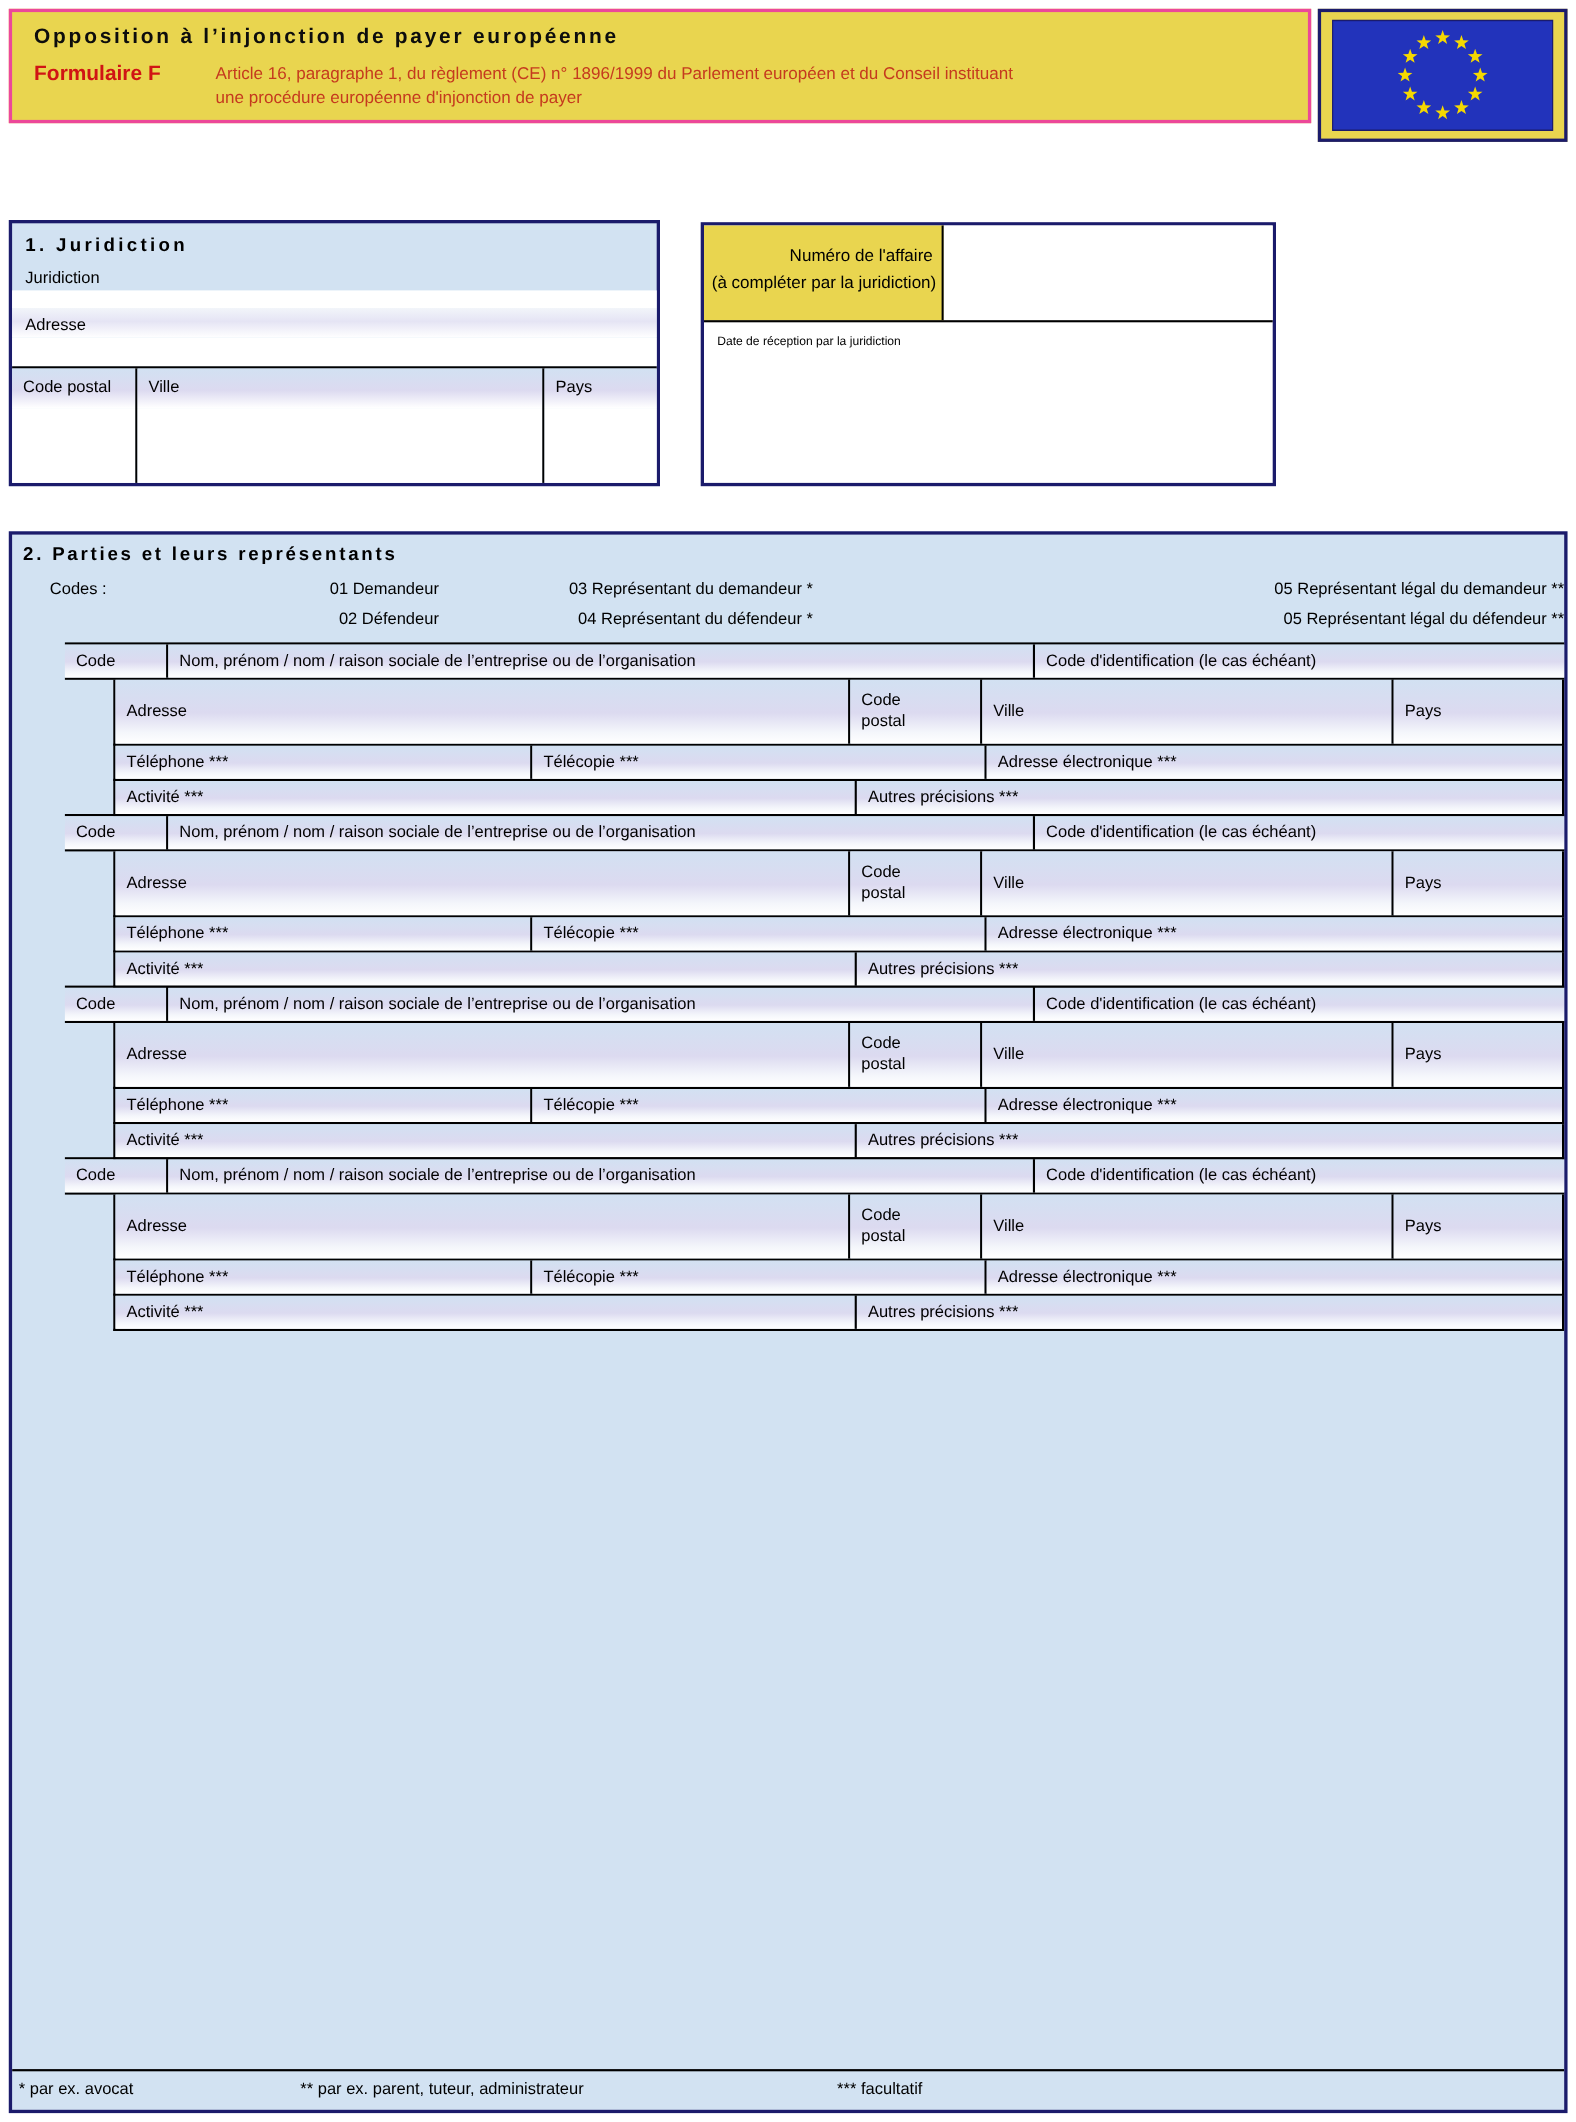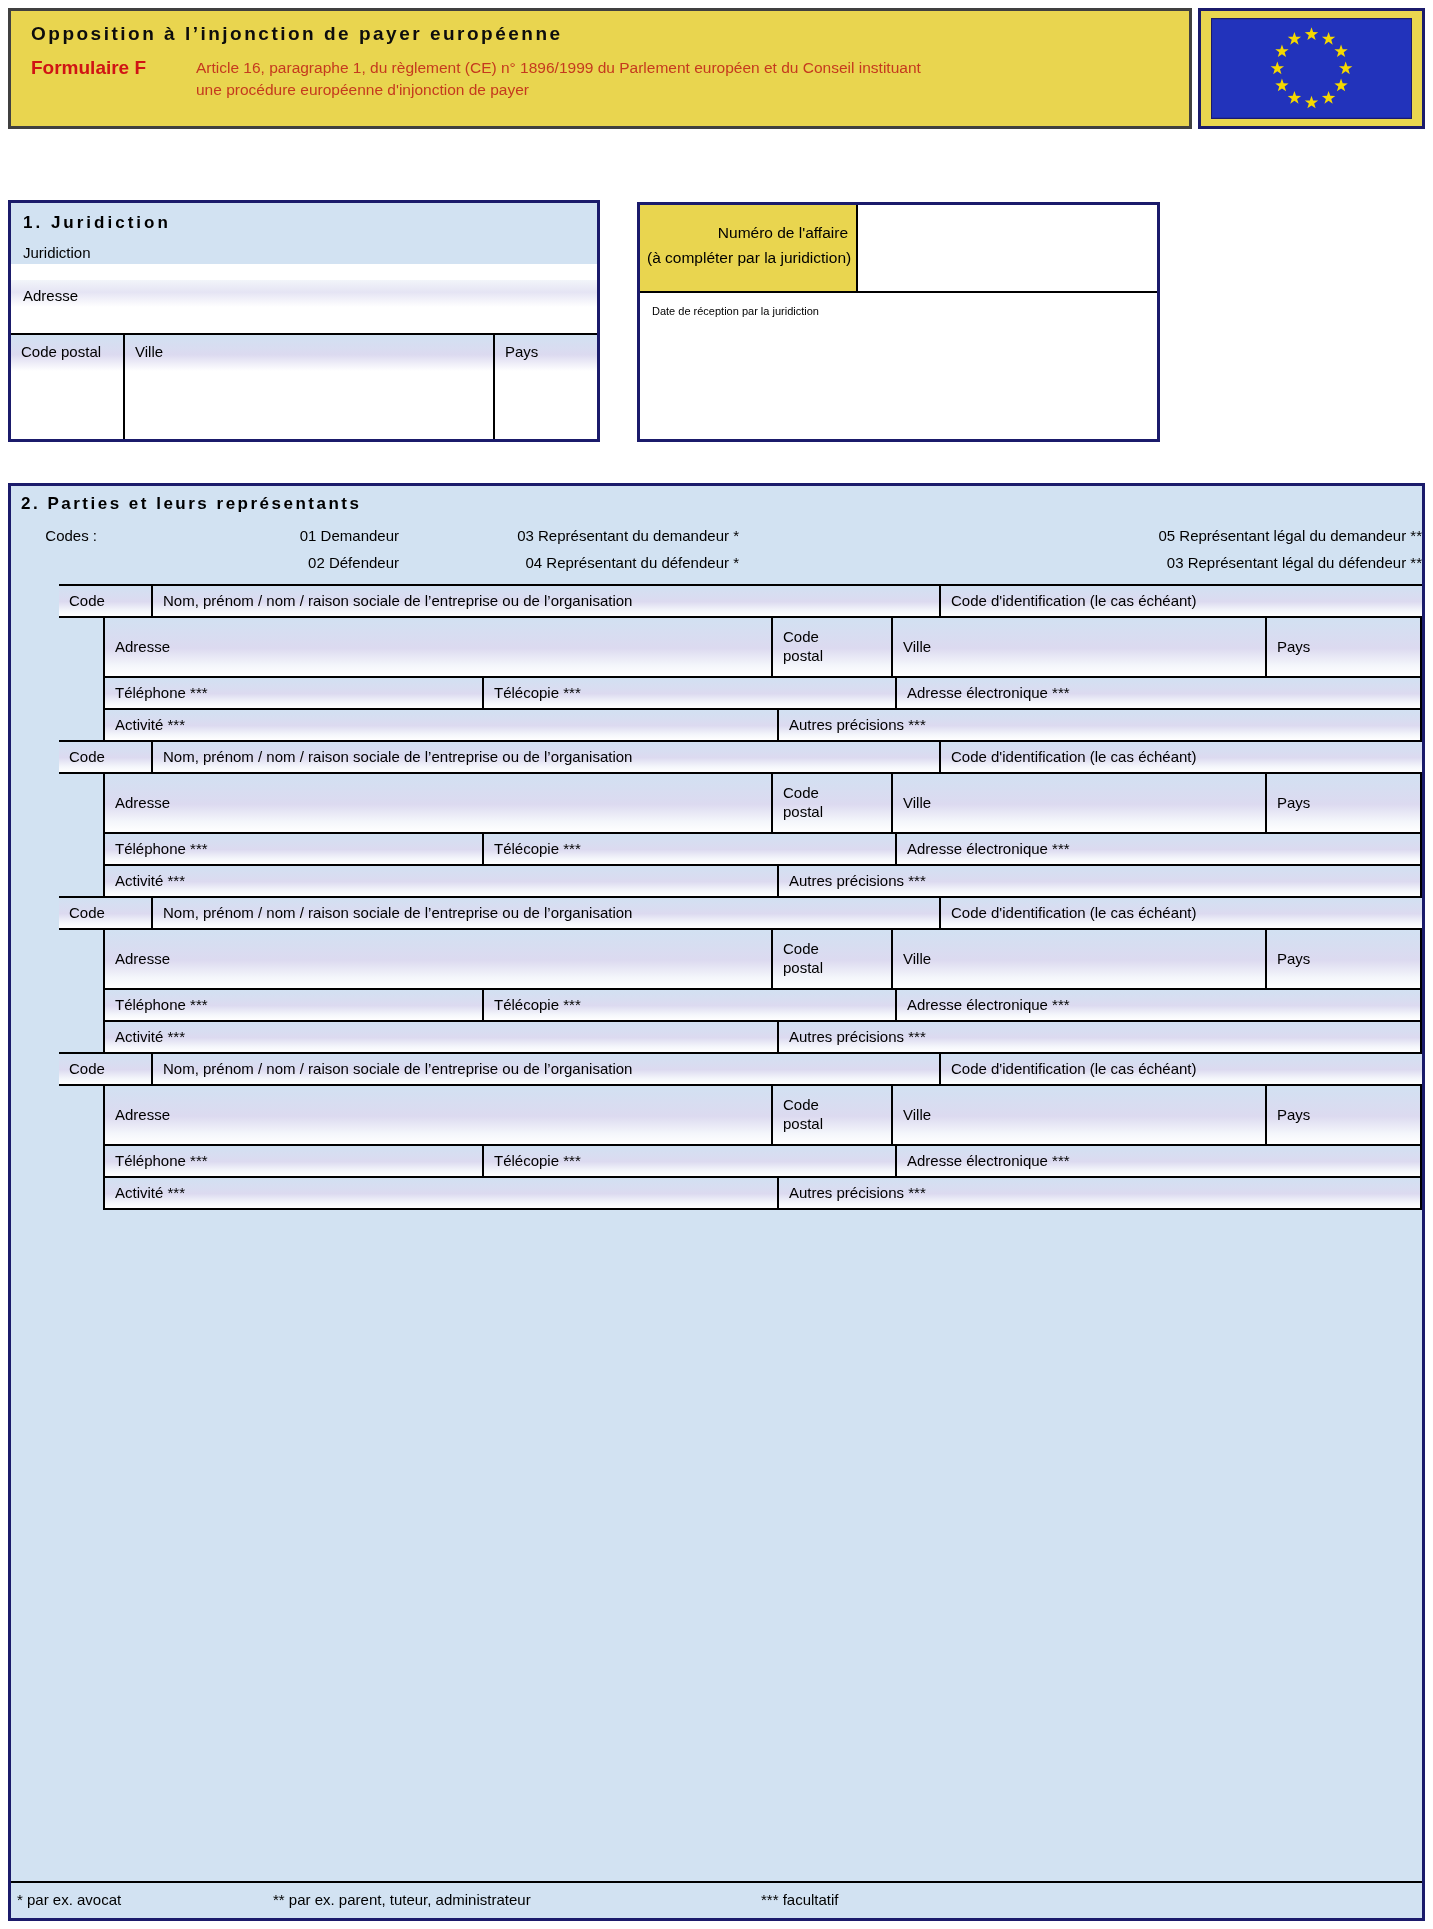--- a/index.html
+++ b/index.html
@@ -1,21 +1,21 @@
 <!DOCTYPE html>
 <html><head>
 <meta charset="utf-8">
 <style>
   html,body{margin:0;padding:0;background:#ffffff;}
   body{width:1433px;height:1929px;position:relative;font-family:"Liberation Sans",sans-serif;color:#000;}
   *{box-sizing:border-box;}
 
   
-  .header-main{position:absolute;left:8px;top:8px;width:1184px;height:121px;
-    background:#e9d54f;border:3px solid #404040;}
+  .header-main{position:absolute;left:8px;top:8px;width:1184px;height:104px;
+    background:#e9d54f;border:3px solid #ec4899;}
   .header-title{padding:12px 0 0 20px;font-size:19px;font-weight:bold;letter-spacing:2.5px;color:#0d0d0d;}
   .header-row{display:flex;margin-top:12px;}
   .form-label{width:185px;padding-left:20px;color:#d01414;font-weight:bold;font-size:19px;}
   .article-text{width:730px;color:#c53a1e;font-size:15.5px;line-height:1.45;}
   .flag-box{position:absolute;left:1198px;top:8px;width:227px;height:121px;background:#e9d54f;
     border:3px solid #1b1b6b;display:flex;align-items:center;justify-content:center;}
   .flag-box svg{display:block;}
 
   
   .s1-box{position:absolute;left:8px;top:200px;width:592px;height:242px;
@@ -147,21 +147,21 @@
 <div class="s2-box">
   <div class="s2-heading">2. Parties et leurs représentants</div>
 
   <div class="s2-codes">
     <div class="codes-label">Codes :</div>
     <div class="code-item p1">01 Demandeur</div>
     <div class="code-item p2">02 Défendeur</div>
     <div class="code-item p3">03 Représentant du demandeur *</div>
     <div class="code-item p4">04 Représentant du défendeur *</div>
     <div class="code-item p5">05 Représentant légal du demandeur **</div>
-    <div class="code-item p6">03 Représentant légal du défendeur **</div>
+    <div class="code-item p6">05 Représentant légal du défendeur **</div>
   </div>
 
   <div class="pblock">
     <div class="prow r1">
       <div class="cell c-code">
           <div class="lblstrip">Code</div>
           <div class="inp"></div>
         </div>
       <div class="cell c-nom">
           <div class="lblstrip">Nom, prénom / nom / raison sociale de l’entreprise ou de l’organisation</div>

